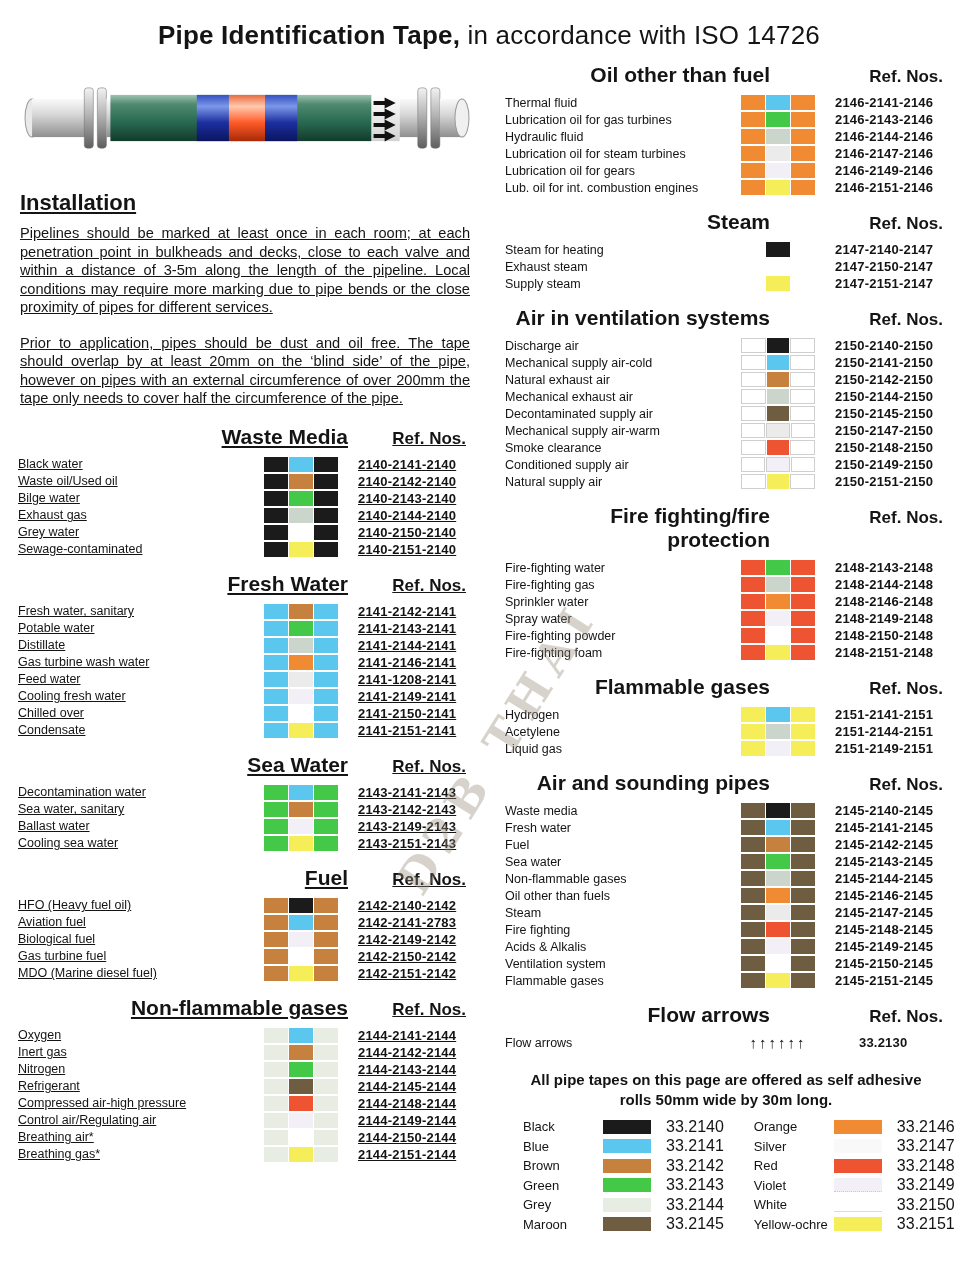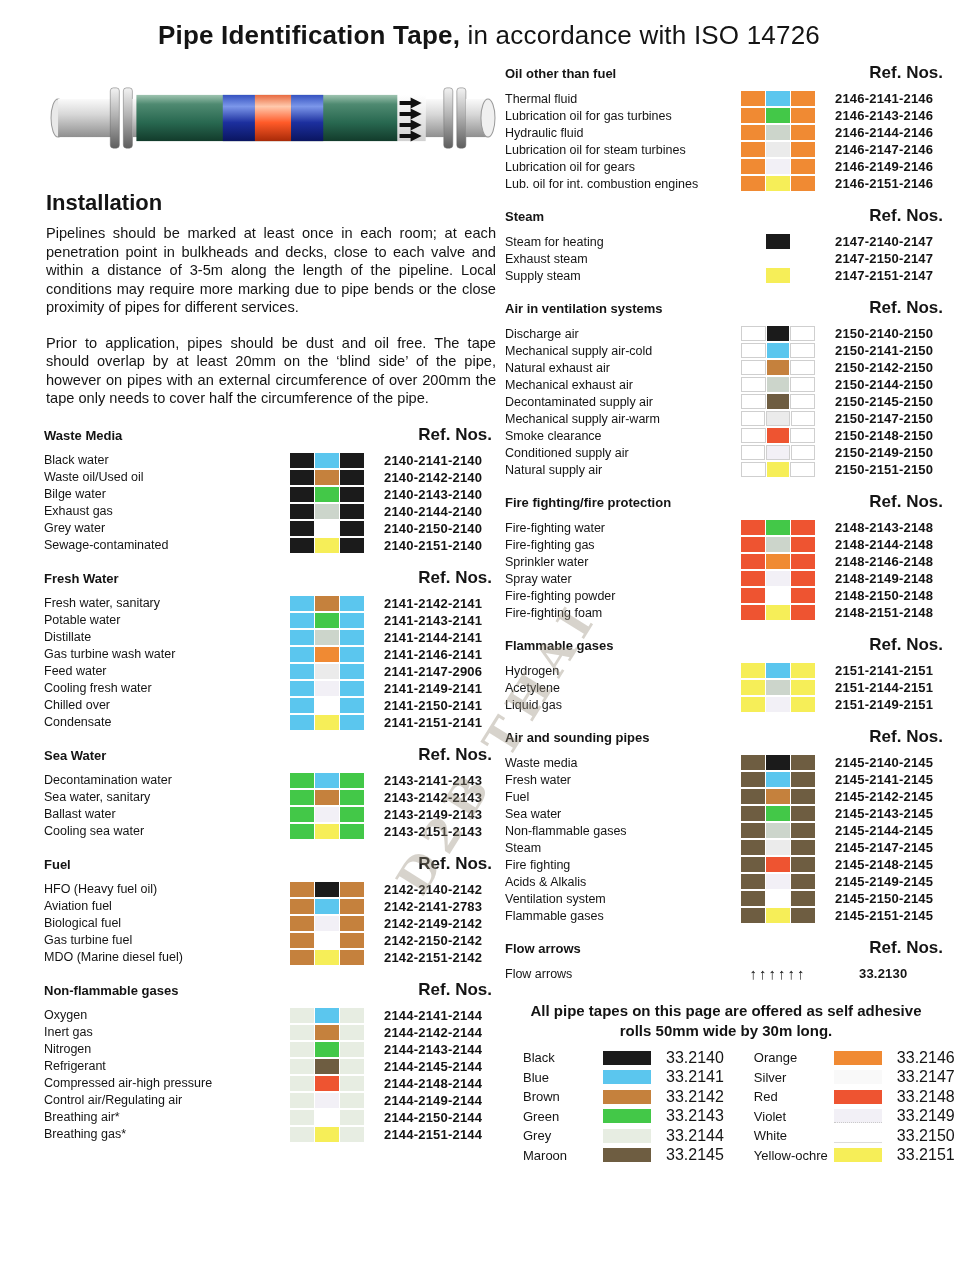--- a/index.html
+++ b/index.html
@@ -1,26 +1,26 @@
 <!DOCTYPE html>
 <html><head>
 <meta charset="utf-8">
 <style>
   html,body{margin:0;padding:0;background:#fff;}
   body{width:978px;height:1264px;position:relative;font-family:"Liberation Sans",sans-serif;color:#141414;overflow:hidden;}
   .page-title{position:absolute;top:20px;left:0;width:100%;text-align:center;font-size:26px;letter-spacing:.2px;}
   .page-title .tb{font-weight:bold;}
   .col{position:absolute;}
-  .col-left{left:44px;top:62px;width:452px;}
+  .col-left{left:18px;top:62px;width:452px;text-decoration:underline;}
   .col-right{left:505px;top:48px;width:442px;}
   .pipe-fig{width:452px;height:108px;margin:2px 0 4px 0;}
   .inst-h{font-size:22px;font-weight:bold;margin:10px 0 8px 2px;}
   .inst-p{font-size:14.6px;line-height:1.27;text-align:justify;margin:0 0 17px 2px;}
   .sec-head{display:flex;align-items:baseline;margin:15px 0 8px 0;}
-  .sec-title{font-size:13px;font-weight:bold;text-align:left;}
+  .sec-title{font-size:21px;font-weight:bold;text-align:right;}
   .col-left .sec-title{width:330px;}
   .col-right .sec-title{width:265px;}
   .ref-head{flex:1;text-align:right;font-size:17px;font-weight:bold;padding-right:4px;}
   .row{display:flex;align-items:center;margin-bottom:2px;height:15px;}
   .lbl{flex:1;font-size:12.5px;white-space:nowrap;overflow:hidden;}
   .swatch{width:74px;display:flex;gap:1px;flex-shrink:0;}
   .band{flex:1;height:15px;box-sizing:border-box;}
   .band.outlined{border:1px solid #cfcfcf;}
   .ref{width:112px;margin-left:20px;font-size:13px;font-weight:bold;letter-spacing:.2px;white-space:nowrap;}
   .arrow-glyphs{width:74px;text-align:center;font-weight:bold;font-size:15px;letter-spacing:2px;flex-shrink:0;}
@@ -210,21 +210,21 @@
           </span>
           <span class="ref">2141-2146-2141</span>
         </div>
         <div class="row">
           <span class="lbl">Feed water</span>
           <span class="swatch">
             <span class="band" style="background: rgb(91, 198, 238);"></span>
             <span class="band" style="background: rgb(235, 235, 235);"></span>
             <span class="band" style="background: rgb(91, 198, 238);"></span>
           </span>
-          <span class="ref">2141-2147-2906</span>
+          <span class="ref">2141-1208-2141</span>
         </div>
         <div class="row">
           <span class="lbl">Cooling fresh water</span>
           <span class="swatch">
             <span class="band" style="background: rgb(91, 198, 238);"></span>
             <span class="band" style="background: rgb(242, 240, 246);"></span>
             <span class="band" style="background: rgb(91, 198, 238);"></span>
           </span>
           <span class="ref">2141-2149-2141</span>
         </div>
@@ -738,20 +738,29 @@
           <span class="ref">2145-2143-2145</span>
         </div>
         <div class="row">
           <span class="lbl">Non-flammable gases</span>
           <span class="swatch">
             <span class="band" style="background: rgb(110, 93, 65);"></span>
             <span class="band" style="background: rgb(204, 213, 203);"></span>
             <span class="band" style="background: rgb(110, 93, 65);"></span>
           </span>
           <span class="ref">2145-2144-2145</span>
+        </div>
+        <div class="row">
+          <span class="lbl">Oil other than fuels</span>
+          <span class="swatch">
+            <span class="band" style="background: rgb(110, 93, 65);"></span>
+            <span class="band" style="background: rgb(240, 138, 51);"></span>
+            <span class="band" style="background: rgb(110, 93, 65);"></span>
+          </span>
+          <span class="ref">2145-2146-2145</span>
         </div>
         <div class="row">
           <span class="lbl">Steam</span>
           <span class="swatch">
             <span class="band" style="background: rgb(110, 93, 65);"></span>
             <span class="band" style="background: rgb(235, 235, 235);"></span>
             <span class="band" style="background: rgb(110, 93, 65);"></span>
           </span>
           <span class="ref">2145-2147-2145</span>
         </div>

